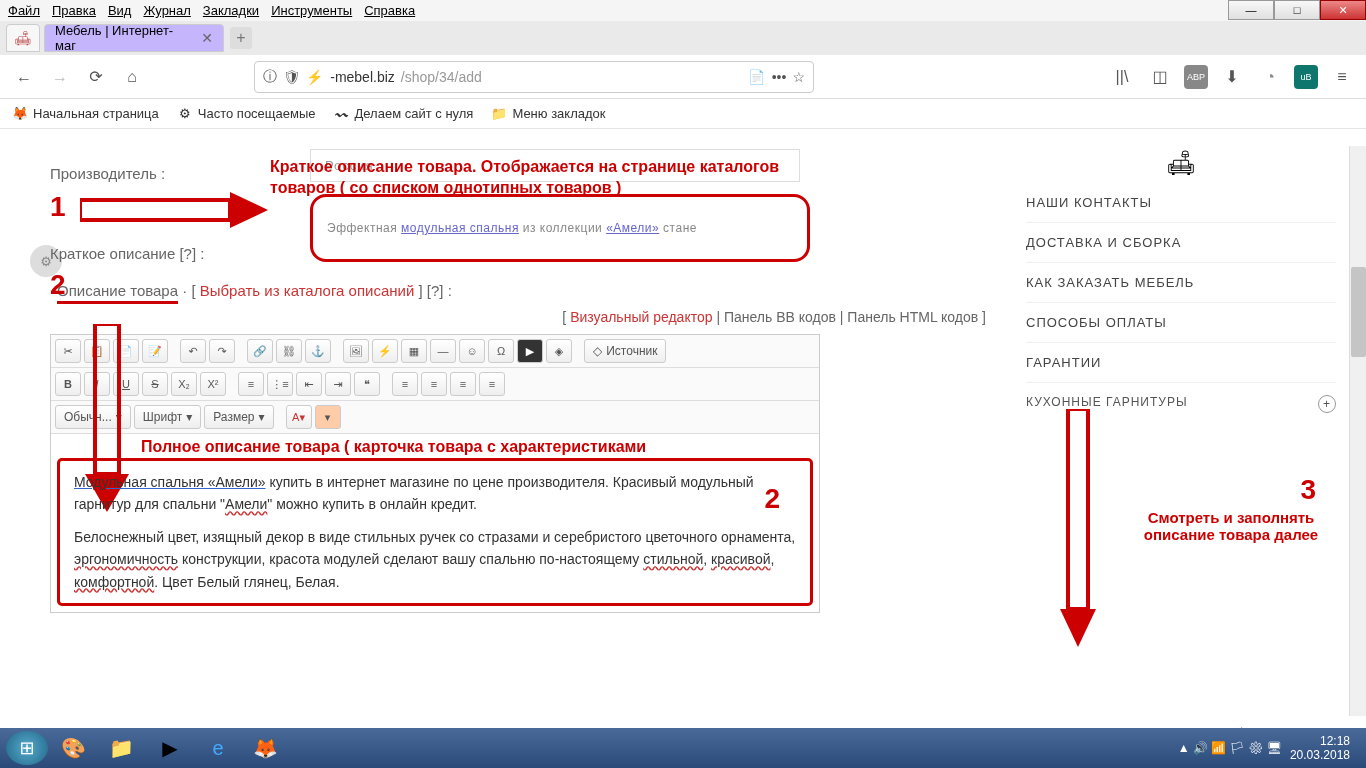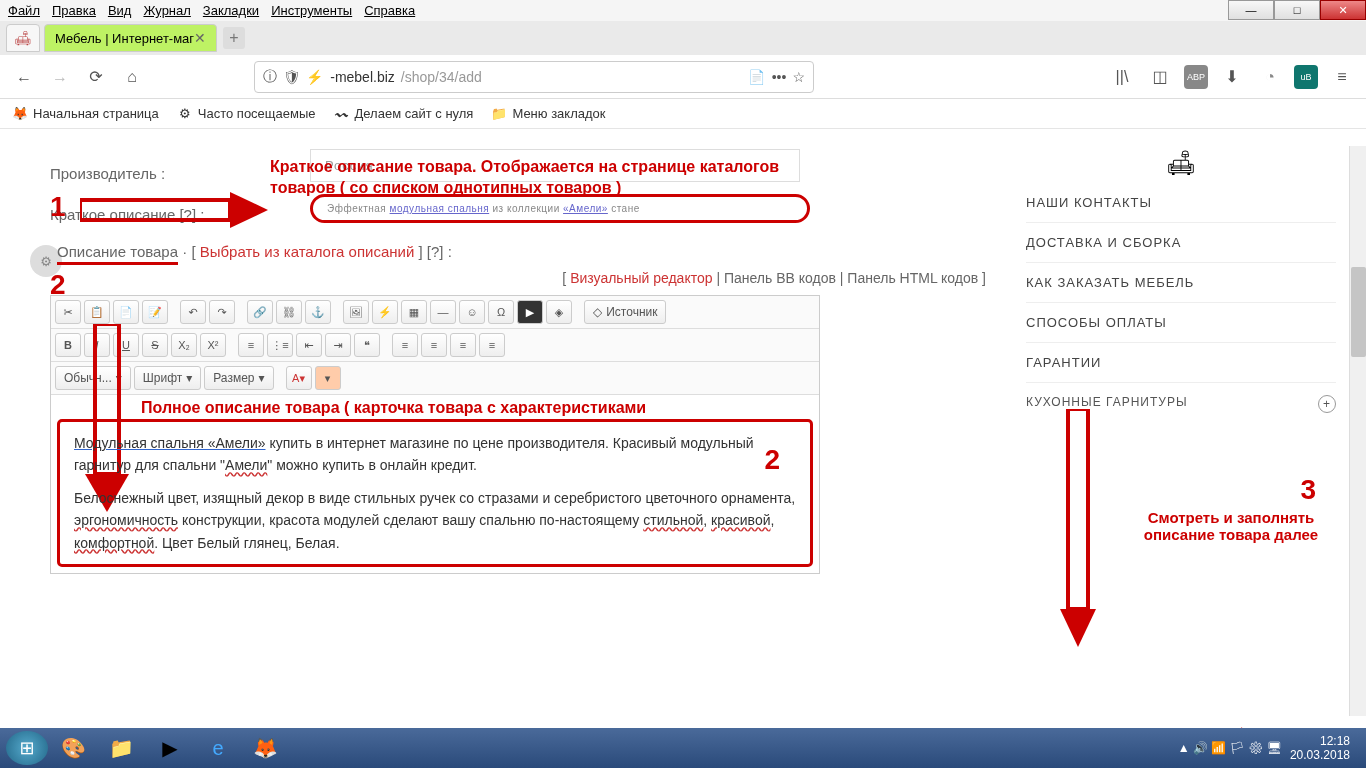--- a/index.html
+++ b/index.html
@@ -10,21 +10,21 @@
 .win-btn { width: 46px; height: 20px; display: flex; align-items: center; justify-content: center; border: 1px solid #999; background: linear-gradient(#f8f8f8,#e0e0e0); font-size: 11px; }
 .win-btn.close { background: linear-gradient(#e88,#c33); color: #fff; border-color: #900; }
 
 
 .menubar { display: flex; gap: 12px; padding: 3px 8px; background: #f5f5f5; font-size: 13px; }
 .menubar span { text-decoration: underline; cursor: default; }
 
 
 .tab-strip { display: flex; align-items: center; background: #eaeaea; height: 34px; padding-left: 6px; }
 .tab-pinned { width: 34px; height: 28px; background: #f7f7f7; border: 1px solid #ccc; border-radius: 4px 4px 0 0; display: flex; align-items: center; justify-content: center; margin-right: 4px; font-size: 14px; color: #b44; }
-.tab { height: 28px; background: #bef264; border: 1px solid #ccc; border-radius: 4px 4px 0 0; display: flex; align-items: center; padding: 0 10px; font-size: 13px; max-width: 180px; }
+.tab { height: 28px; background: #c4b5fd; border: 1px solid #ccc; border-radius: 4px 4px 0 0; display: flex; align-items: center; padding: 0 10px; gap: 8px; font-size: 13px; max-width: 180px; }
 .tab-close { font-size: 14px; color: #666; }
 .tab-add { margin-left: 6px; width: 22px; height: 22px; background: #ddd; border-radius: 3px; display: flex; align-items: center; justify-content: center; color: #777; font-size: 16px; }
 
 
 .nav-toolbar { display: flex; align-items: center; height: 44px; padding: 0 10px; gap: 8px; border-bottom: 1px solid #ddd; }
 .nav-btn { width: 28px; height: 28px; display: flex; align-items: center; justify-content: center; color: #555; font-size: 16px; border-radius: 4px; }
 .url-bar { flex: 1; max-width: 560px; height: 32px; border: 1px solid #ccc; border-radius: 4px; display: flex; align-items: center; padding: 0 8px; gap: 6px; font-size: 14px; color: #555; margin: 0 60px 0 100px; }
 .url-bar .host { color: #333; }
 .url-bar .path { color: #999; }
 .nav-right { display: flex; gap: 10px; margin-left: auto; align-items: center; }
@@ -38,21 +38,21 @@
 
 .content { display: flex; height: 580px; position: relative; }
 .left-col { flex: 1; padding: 20px 20px 0 50px; position: relative; }
 .right-col { width: 360px; padding: 20px 30px 0 20px; font-size: 13px; }
 
 
 .form-row { display: flex; align-items: flex-end; margin-bottom: 12px; }
 .form-label { width: 260px; font-size: 15px; color: #666; }
 .form-field { flex: 1; }
 .producer-box { border: 1px solid #ddd; padding: 8px 14px; font-size: 13px; color: #999; letter-spacing: 1px; width: 490px; }
-.short-desc-box { border: 3px solid #c00; border-radius: 16px; padding: 6px 14px; font-size: 10px; color: #888; letter-spacing: 0.5px; width: 500px; position: relative; }
+.short-desc-box { border: 3px solid #c00; border-radius: 16px; padding: 24px 14px; font-size: 12px; color: #888; letter-spacing: 0.5px; width: 500px; position: relative; }
 .short-desc-box .ul { text-decoration: underline; color: #66c; }
 
 
 .anno { color: #c00; font-weight: bold; font-size: 16px; position: absolute; }
 .anno-num { color: #c00; font-weight: bold; font-size: 28px; position: absolute; }
 .arrow-right { position: absolute; }
 .arrow-right svg { display: block; }
 
 .desc-heading { font-size: 15px; color: #666; margin: 20px 7px 10px; }
 .desc-heading .underline { border-bottom: 3px solid #c00; padding-bottom: 2px; }

